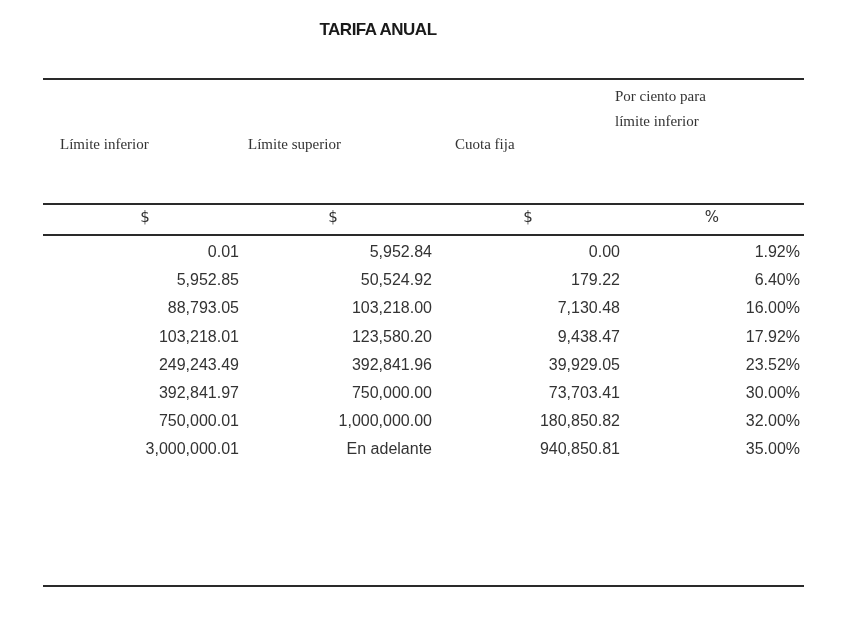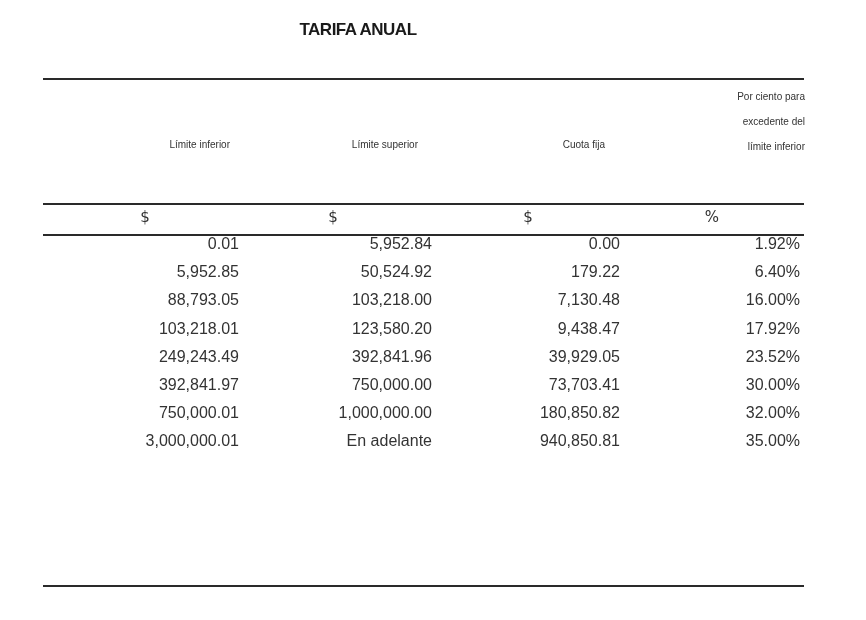--- a/index.html
+++ b/index.html
@@ -1,35 +1,35 @@
 <!DOCTYPE html>
 <html><head>
   <meta charset="utf-8">
   <style>
     html, body { margin:0; padding:0; background:#ffffff; }
     body { width:866px; height:620px; position:relative; overflow:hidden; color:#222; }
     .title {
       position:absolute; left:0; width:716px; top:20px; text-align:center;
       font-family:"Liberation Sans", sans-serif; font-weight:bold; font-size:17px;
-      letter-spacing:-0.5px; color:#1a1a1a;
+      letter-spacing:-0.5px; color:#1a1a1a;padding-left:20px;
     }
     .rule { position:absolute; left:43px; width:761px; background:#2a2a2a; }
     .rule.top { top:78px; height:2px; }
     .rule.hdr { top:203px; height:2px; }
     .rule.unit { top:234px; height:2px; }
     .rule.bottom { top:585px; height:2px; }
     .hdr-cell {
-      position:absolute; font-family:Liberation Sans, sans-serif; font-size:10px; color:#333;
-      text-align:right; line-height:25px;
+      position:absolute; font-family:Liberation Serif, serif; font-size:15px; color:#333;
+      text-align:left; line-height:25px;
     }
     .unit-cell {
       position:absolute; top:208px; font-family:"DejaVu Sans", sans-serif; font-size:15px; color:#333;
       text-align:center;
     }
-    .rows { position:absolute; left:43px; top:232px; width:761px; }
+    .rows { position:absolute; left:43px; top:240px; width:761px; }
     .row { position:relative; height:28.2px; }
     .cell {
       position:absolute; top:0; text-align:right; font-family:"Liberation Sans", sans-serif;
       font-size:16px; color:#333; line-height:24px;
     }
     .c1 { right:565px; }
     .c2 { right:372px;text-align:center; }
     .c3 { right:184px; }
     .c4 { right:4px; }
   </style>
@@ -38,21 +38,20 @@
 
 <div class="title">TARIFA ANUAL</div>
 
 <div class="rule top"></div>
 
 <div class="hdr-cell" style="left:60px;width:170px;top:132px;">Límite inferior</div>
 <div class="hdr-cell" style="left:248px;width:170px;top:132px;">Límite superior</div>
 <div class="hdr-cell" style="left:455px;width:150px;top:132px;">Cuota fija</div>
 <div class="hdr-cell" style="left:615px;width:190px;top:84px;">
   <div>Por ciento para</div>
-  <div>excedente del</div>
   <div>límite inferior</div>
 </div>
 
 <div class="rule hdr"></div>
 
 <div class="unit-cell" style="left:130px;width:30px;">$</div>
 <div class="unit-cell" style="left:318px;width:30px;">$</div>
 <div class="unit-cell" style="left:513px;width:30px;">$</div>
 <div class="unit-cell" style="left:697px;width:30px;">%</div>
 

